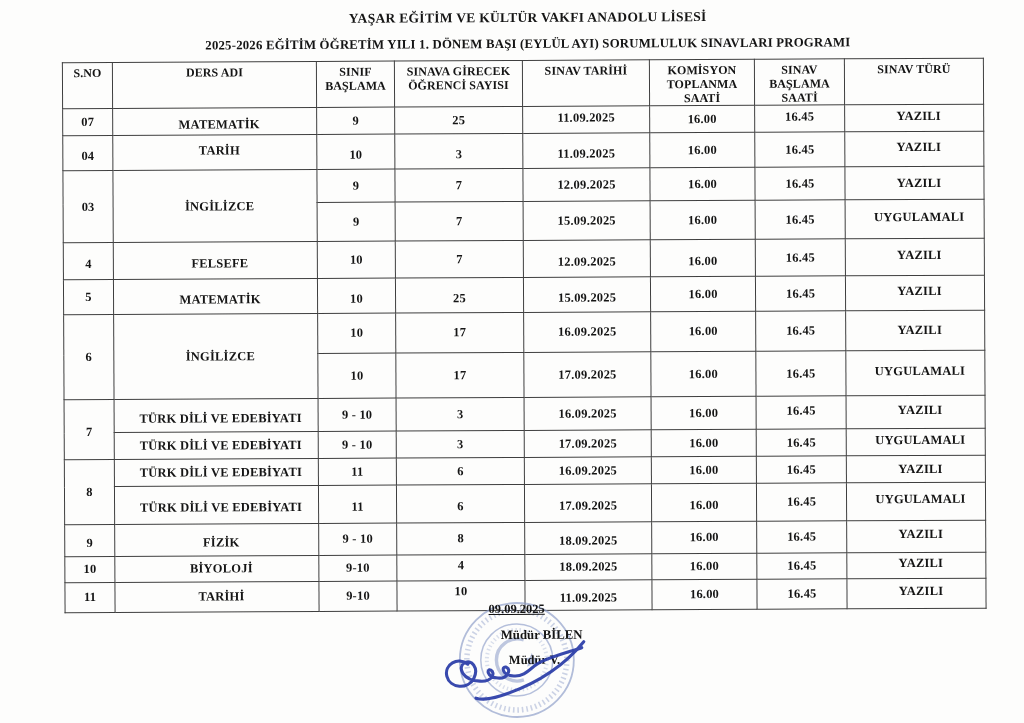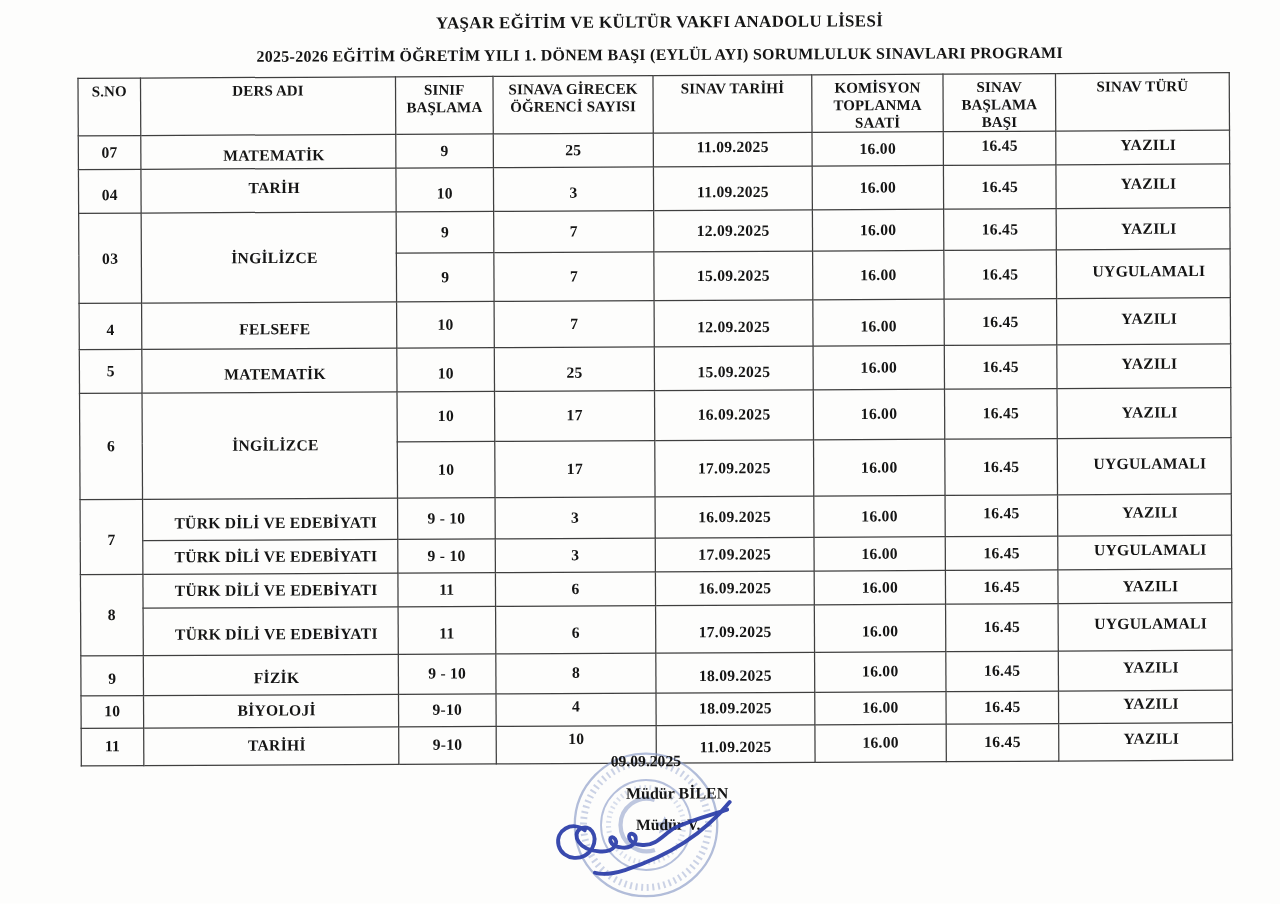--- a/index.html
+++ b/index.html
@@ -19,21 +19,21 @@
   table.sched th { font-size:12px; vertical-align:top; text-align:center;
     padding-top:3px; line-height:1.18; letter-spacing:.1px; }
   table.sched td { font-size:12.5px; text-align:center; vertical-align:middle;
     letter-spacing:.2px; }
   td.l { text-align:left; padding-left:9px; }
   td.va-top { vertical-align:top; padding-top:6px; }
   td.va-top8 { vertical-align:top; padding-top:1px; }
   td.va-bottom { vertical-align:bottom; padding-bottom:4px; }
   td .raise { position:relative; top:-7px; display:inline-block; }
 
-  .footer-date { position:absolute; left:487px; top:602px; font-size:12.5px; font-weight:bold; }
+  .footer-date { position:absolute; left:487px; top:602px; font-size:12.5px; font-weight:bold;text-decoration:underline; }
   .signer-name { position:absolute; left:499px; top:628px; font-size:12.8px; font-weight:bold; }
   .signer-role { position:absolute; left:507px; top:653px; font-size:12.5px; font-weight:bold; }
 
   .stamp { position:absolute; left:430px; top:593px; width:170px; height:130px; }
   .signature { position:absolute; left:432px; top:628px; width:160px; height:82px; }
 </style>
 </head>
 <body>
 
 <div class="page">
@@ -56,21 +56,21 @@
           <col style="width:139px">
       </colgroup>
       <tbody>
           <tr style="height:46px">
         <th>S.NO</th>
         <th>DERS ADI</th>
         <th>SINIF BAŞLAMA</th>
         <th>SINAVA GİRECEK ÖĞRENCİ SAYISI</th>
         <th>SINAV TARİHİ</th>
         <th>KOMİSYON TOPLANMA SAATİ</th>
-        <th>SINAV BAŞLAMA BAŞI</th>
+        <th>SINAV BAŞLAMA SAATİ</th>
         <th>SINAV TÜRÜ</th>
       </tr>
 
       <tr style="height:27px">
         <td>07</td>
         <td class="l va-top">MATEMATİK</td>
         <td>9</td>
         <td>25</td>
         <td class="va-bottom">11.09.2025</td>
         <td>16.00</td>

